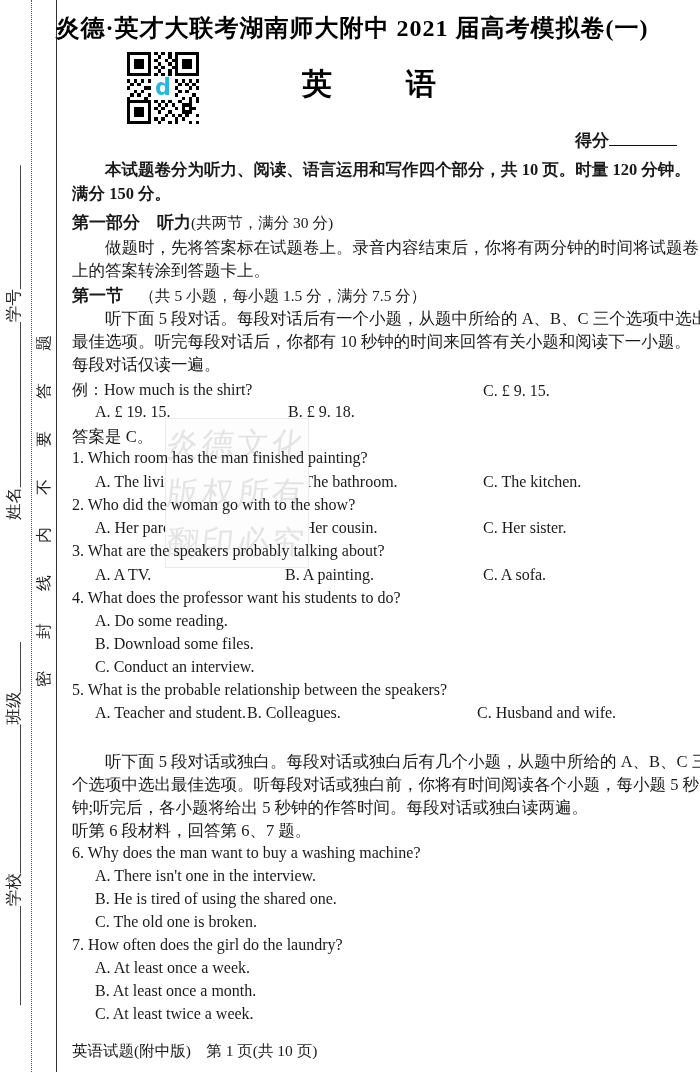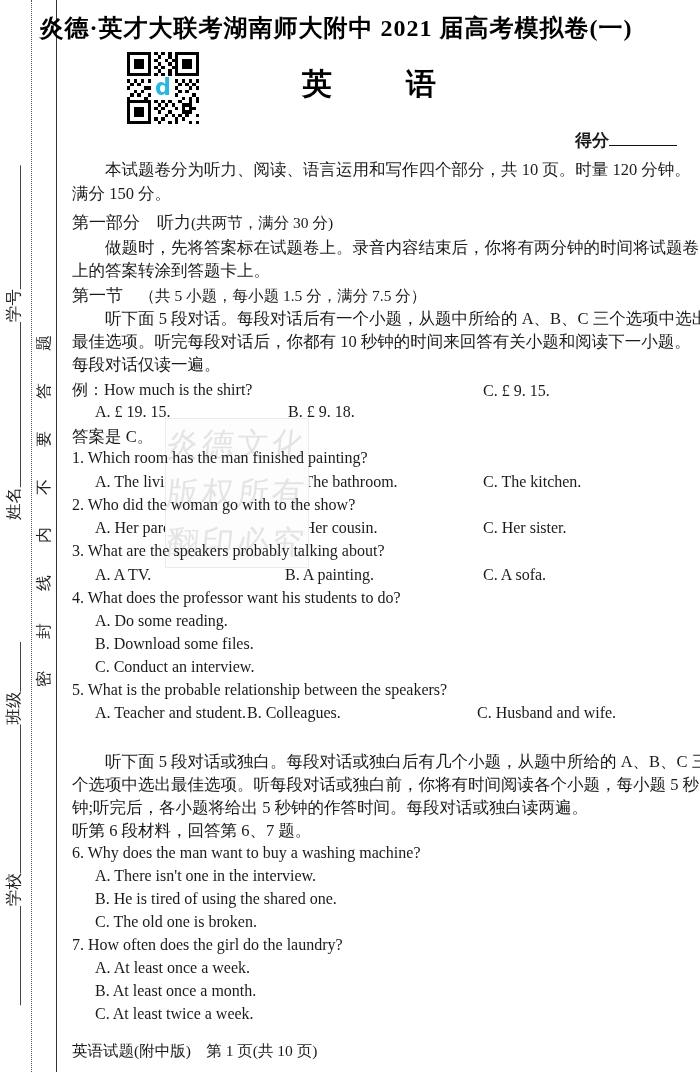--- a/index.html
+++ b/index.html
@@ -18,23 +18,23 @@
   
   .watermark{position:absolute;left:165px;top:418px;width:142px;height:148px;
              border:1px solid #ececec;background:#fdfdfd;z-index:1;
              display:flex;flex-direction:column;justify-content:space-around;align-items:center;}
   .watermark div{font-size:32px;color:#e4e4e4;letter-spacing:3px;transform:skewX(-6deg);
                  font-family:"Liberation Sans",sans-serif;line-height:1;}
   
   .ln{position:absolute;white-space:nowrap;z-index:2;}
   .zh{font-size:16.5px;}
   .en{font-size:16px;}
-  .b{font-weight:400;}
+  .b{font-weight:700;}
   .note{font-weight:400;font-size:15.5px;margin-top:39px;}
-  .title{top:12px;left:0;width:672px;text-align:center;font-size:24px;font-weight:700;
+  .title{top:12px;left:16px;width:672px;text-align:center;font-size:24px;font-weight:700;
          letter-spacing:1px;color:#000;}
   .subject{top:64px;left:72px;width:616px;text-align:center;font-size:30px;font-weight:700;
            letter-spacing:22px;color:#000;}
   .score{top:129px;left:575px;font-size:17px;font-weight:700;}
   .score-line{display:inline-block;width:68px;border-bottom:1.6px solid #111;height:16px;}
   .footer{top:1041px;left:72px;width:616px;font-size:15.5px;}
   .opt{position:absolute;white-space:nowrap;font-size:16px;}
   .qr{position:absolute;left:122px;top:52px;width:82px;height:72px;}
 </style>
 </head>

